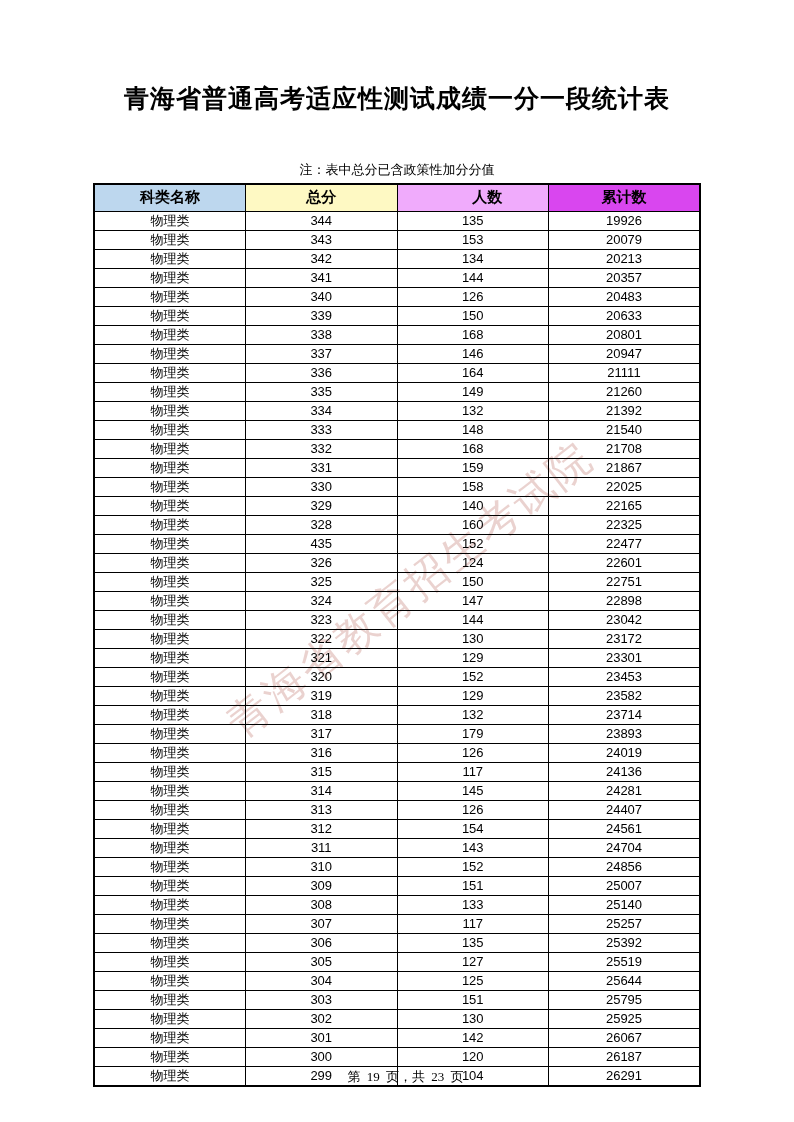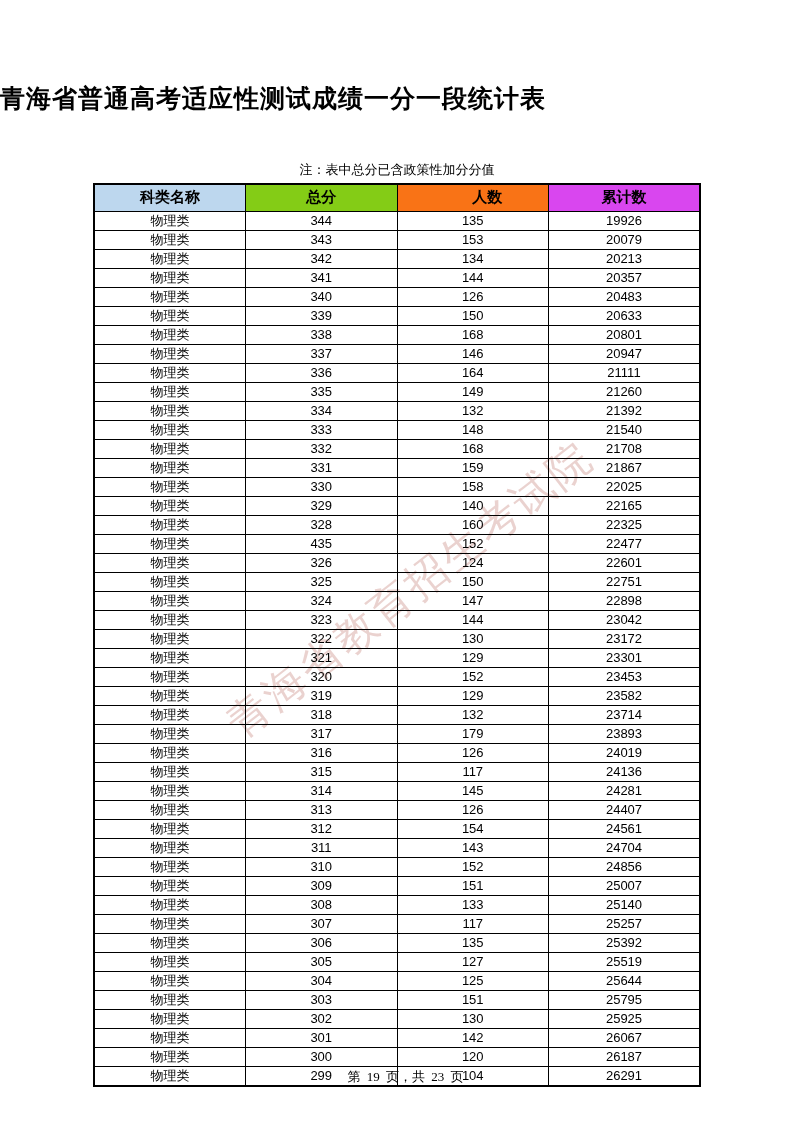--- a/index.html
+++ b/index.html
@@ -12,21 +12,21 @@
     background: #ffffff;
     overflow: hidden;
     font-family: "Liberation Sans", sans-serif;
     color: #000;
   }
   .title-block {
     position: absolute;
     top: 82px;
     left: 0;
     width: 100%;
-    text-align: left;
+    text-align: center;
     font-weight: bold;
     font-size: 25px;
     line-height: 32px;
     letter-spacing: 1px;
     font-family: "Liberation Sans", sans-serif;
   }
   .note {
     position: absolute;
     top: 161px;
     left: 0;
@@ -103,22 +103,22 @@
   </div>
 
   <div class="note">注：表中总分已含政策性加分分值</div>
 
   <div class="watermark" style="color: rgba(206, 148, 140, 0.42);">青海省教育招生考试院</div>
 
   <table class="score-table">
     <thead>
       <tr>
         <th style="background: rgb(189, 215, 238);">科类名称</th>
-        <th style="background: #84cc16;">总分</th>
-        <th style="background: #f97316; padding-left: 29px;">人数</th>
+        <th style="background: #fef9c3;">总分</th>
+        <th style="background: #f0abfc; padding-left: 29px;">人数</th>
         <th style="background: #d946ef;">累计数</th>
       </tr>
     </thead>
     <tbody>
         <tr>
           <td>物理类</td>
           <td>344</td>
           <td>135</td>
           <td>19926</td>
         </tr>

